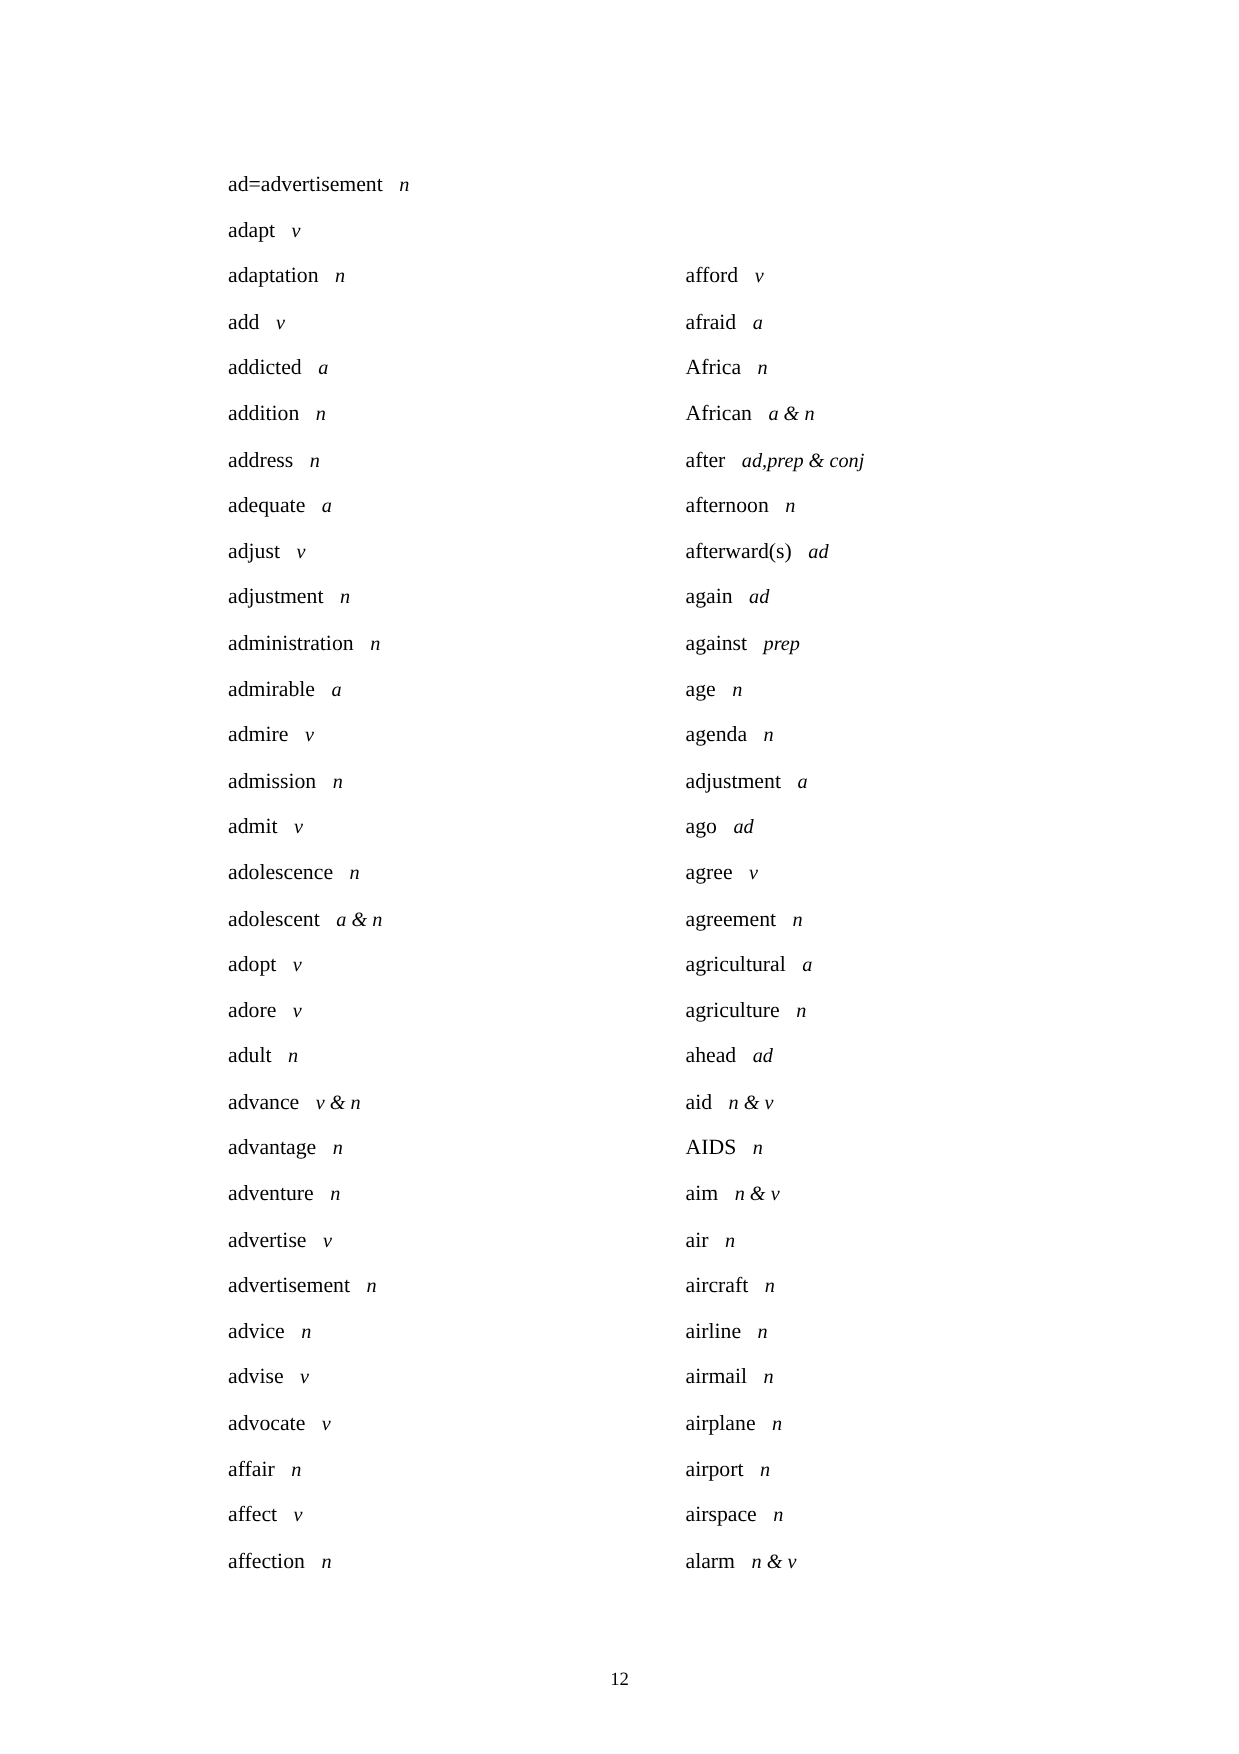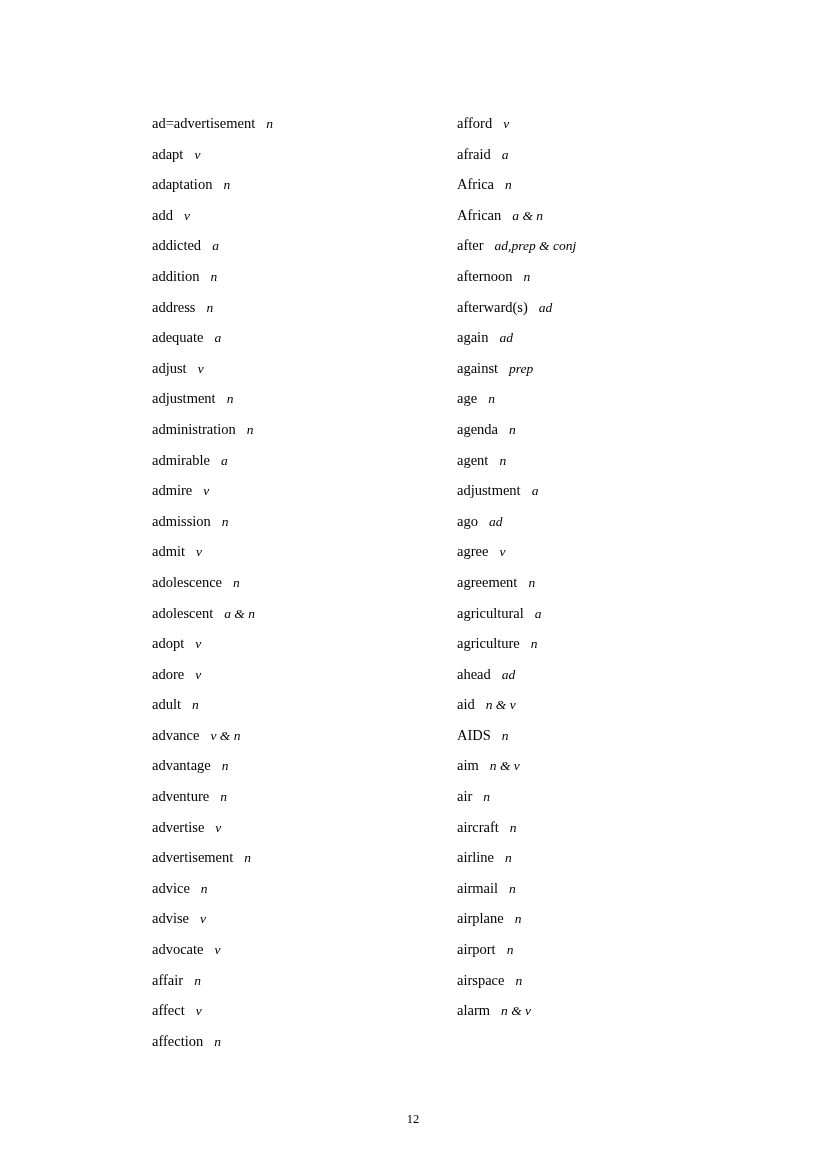--- a/index.html
+++ b/index.html
@@ -23,20 +23,21 @@
     height: 1169px;
   }
   .columns {
     position: absolute;
     left: 152px;
     top: 108px;
     width: 600px;
     display: flex;
     flex-direction: row;
     gap: 10px;
+    align-items: flex-end;
   }
   .col {
     width: 306px;
   }
   .entry {
     height: 30.6px;
     line-height: 30.6px;
     font-size: 14.5px;
     white-space: nowrap;
   }
@@ -101,21 +102,20 @@
         <div class="entry"><span class="word">afraid</span><span class="pos">a</span></div>
         <div class="entry"><span class="word">Africa</span><span class="pos">n</span></div>
         <div class="entry"><span class="word">African</span><span class="pos">a &amp; n</span></div>
         <div class="entry"><span class="word">after</span><span class="pos">ad,prep &amp; conj</span></div>
         <div class="entry"><span class="word">afternoon</span><span class="pos">n</span></div>
         <div class="entry"><span class="word">afterward(s)</span><span class="pos">ad</span></div>
         <div class="entry"><span class="word">again</span><span class="pos">ad</span></div>
         <div class="entry"><span class="word">against</span><span class="pos">prep</span></div>
         <div class="entry"><span class="word">age</span><span class="pos">n</span></div>
         <div class="entry"><span class="word">agenda</span><span class="pos">n</span></div>
-        <div class="entry"><span class="word">agent</span><span class="pos">n</span></div>
         <div class="entry"><span class="word">adjustment</span><span class="pos">a</span></div>
         <div class="entry"><span class="word">ago</span><span class="pos">ad</span></div>
         <div class="entry"><span class="word">agree</span><span class="pos">v</span></div>
         <div class="entry"><span class="word">agreement</span><span class="pos">n</span></div>
         <div class="entry"><span class="word">agricultural</span><span class="pos">a</span></div>
         <div class="entry"><span class="word">agriculture</span><span class="pos">n</span></div>
         <div class="entry"><span class="word">ahead</span><span class="pos">ad</span></div>
         <div class="entry"><span class="word">aid</span><span class="pos">n &amp; v</span></div>
         <div class="entry"><span class="word">AIDS</span><span class="pos">n</span></div>
         <div class="entry"><span class="word">aim</span><span class="pos">n &amp; v</span></div>

